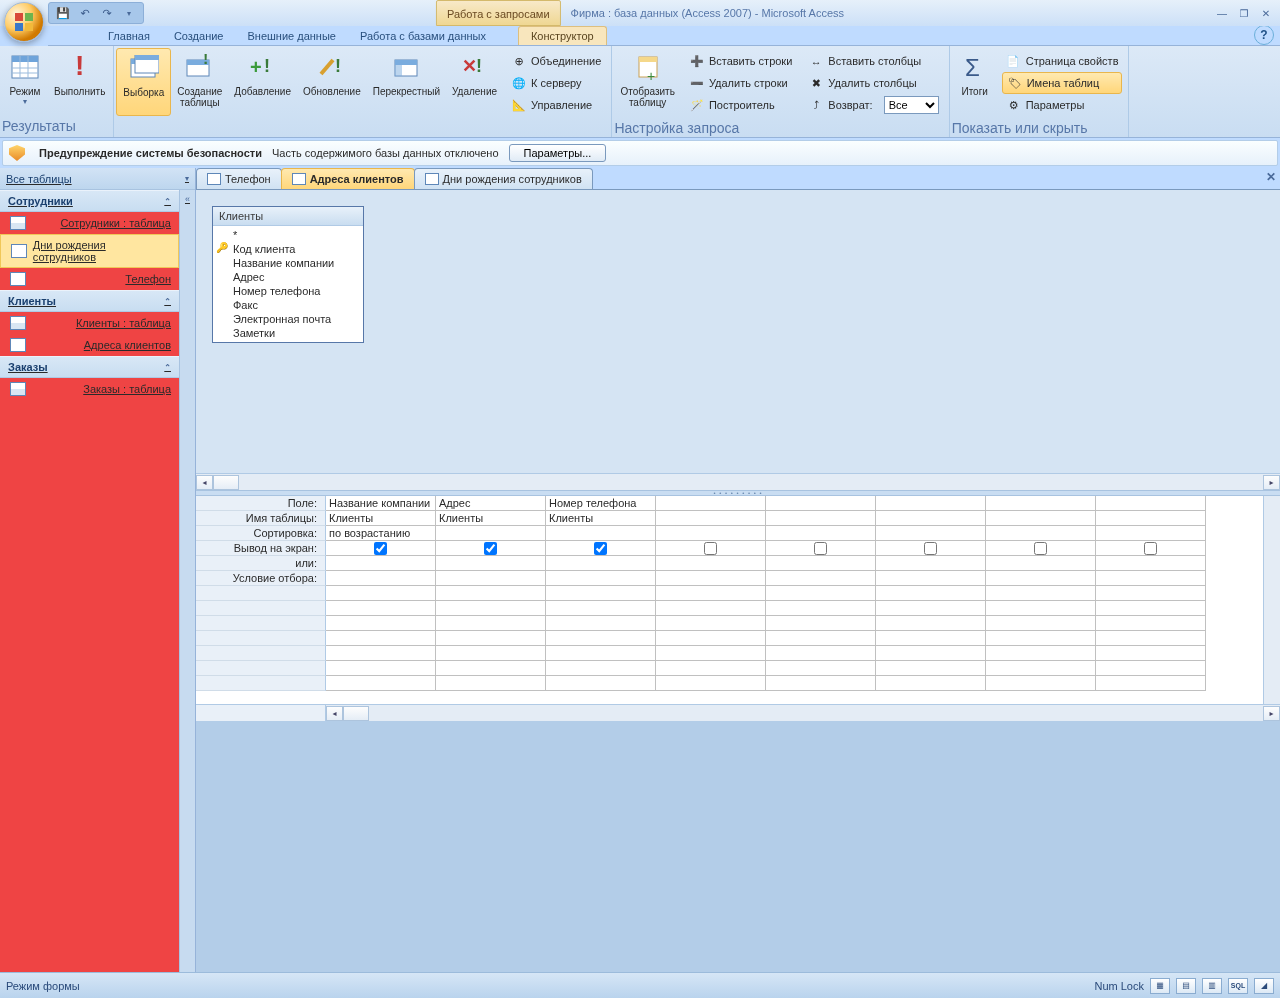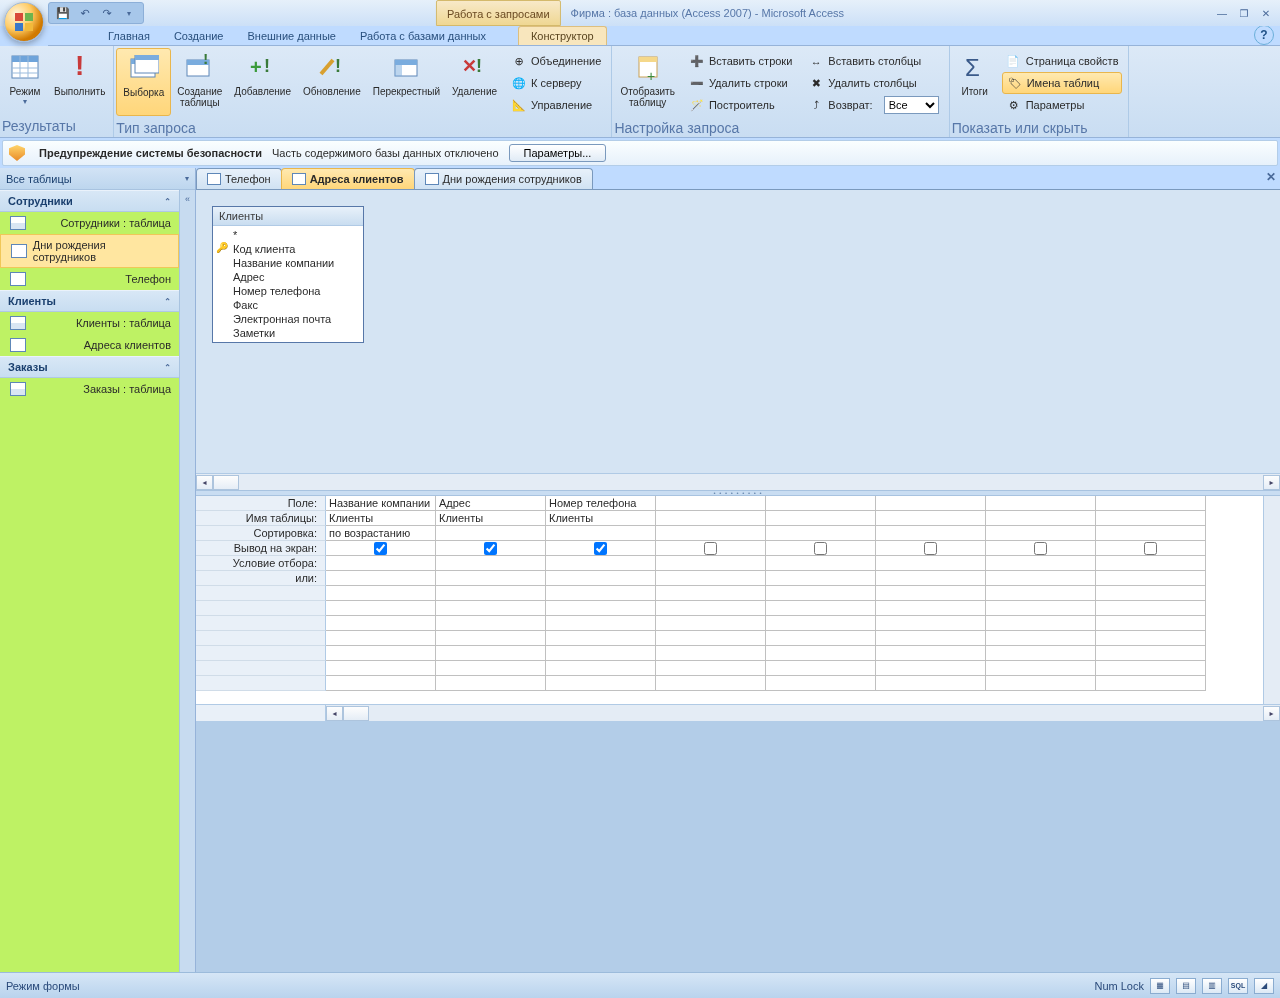--- a/index.html
+++ b/index.html
@@ -38,21 +38,21 @@
 select.r-select{font-size:11px;height:18px;border:1px solid #7a99bd;background:#fff;}
 
 
 .sec-warn { height: 26px; background: linear-gradient(#fafeff,#e7f1fb); border: 1px solid #b3cde8; margin: 2px; display: flex; align-items: center; padding: 0 6px; gap: 10px; border-radius:2px;}
 .sec-warn .shield{width:16px;height:16px;background:linear-gradient(#ffd56b,#e88a28);clip-path:polygon(50% 0,100% 20%,100% 60%,50% 100%,0 60%,0 20%);margin-right:4px;}
 .sec-warn .bold{font-weight:bold;color:#2a2a2a;}
 .sec-warn button{font-size:11px;padding:2px 14px;border:1px solid #7a99bd;background:linear-gradient(#fff,#e0ebf6);border-radius:3px;}
 
 
 .main { flex: 1; display: flex; min-height: 0; }
-.nav-pane { width: 196px; background: #bef264; border-right: 1px solid #96b3d9; display: flex; flex-direction: column; }
+.nav-pane { width: 196px; background: #ef4444; border-right: 1px solid #96b3d9; display: flex; flex-direction: column; text-decoration: underline; }
 .nav-header { height: 22px; background: linear-gradient(#d2e3f5,#bdd6ee); display: flex; align-items: center; padding: 0 6px; font-size: 11px; color: #1a3f6e; border-bottom:1px solid #a8c3e0;}
 .nav-collapse{width:16px;background:#c7dbf0;border-left:1px solid #a8c3e0;display:flex;align-items:flex-start;justify-content:center;font-size:9px;color:#4a6a9a;padding-top:4px;}
 .nav-body{flex:1;display:flex;}
 .nav-list{flex:1;overflow:auto;}
 .nav-group-hdr { background: linear-gradient(#d8e7f6,#c8ddf1); padding: 4px 8px; font-weight: bold; font-size: 11px; color: #1a3f6e; display:flex;justify-content:space-between;align-items:center;border-top:1px solid #eaf2fb;border-bottom:1px solid #afc9e4;}
 .nav-item { padding: 4px 8px 4px 10px; display: flex; align-items: center; gap: 6px; font-size: 11px; justify-content: space-between; }
 .nav-item.selected{background:#ffe6a0;border:1px solid #f0c758;}
 .nav-icon-table{width:16px;height:14px;border:1px solid #5e87b8;background:linear-gradient(#fff 50%,#d9e6f3 50%);}
 .nav-icon-query{width:16px;height:14px;border:1px solid #5e87b8;background:#fff;position:relative;}
 
@@ -228,21 +228,20 @@
         <div class="rbtn-sm">
             <span class="ico">🌐</span>
             <span>К серверу</span>
           </div>
         <div class="rbtn-sm">
             <span class="ico">📐</span>
             <span>Управление</span>
           </div>
       </div>
     </div>
-    <div class="rgroup-label">Тип запроса</div>
   </div>
 
   <div class="rgroup">
     <div class="rgroup-content">
       <div class="rbtn-big">
         <div class="ico">
             <svg width="30" height="30">
               <rect x="6" y="4" width="18" height="20" fill="#fff" stroke="#caa052"></rect>
               <rect x="6" y="4" width="18" height="5" fill="#f5d88a"></rect>
               <text x="14" y="28" font-size="14" fill="#3a8a3a">+</text>
@@ -461,32 +460,32 @@
               <input type="checkbox" style="">
             </div>
             <div class="dg-cell" style="justify-content: center;">
               <input type="checkbox" style="">
             </div>
             <div class="dg-cell" style="justify-content: center;">
               <input type="checkbox" style="">
             </div>
           </div>
           <div class="dg-row">
+            <div class="dg-label">или:</div>
+            <div class="dg-cell"></div>
+            <div class="dg-cell"></div>
+            <div class="dg-cell"></div>
+            <div class="dg-cell"></div>
+            <div class="dg-cell"></div>
+            <div class="dg-cell"></div>
+            <div class="dg-cell"></div>
+            <div class="dg-cell"></div>
+          </div>
+          <div class="dg-row">
             <div class="dg-label">Условие отбора:</div>
-            <div class="dg-cell"></div>
-            <div class="dg-cell"></div>
-            <div class="dg-cell"></div>
-            <div class="dg-cell"></div>
-            <div class="dg-cell"></div>
-            <div class="dg-cell"></div>
-            <div class="dg-cell"></div>
-            <div class="dg-cell"></div>
-          </div>
-          <div class="dg-row">
-            <div class="dg-label">или:</div>
             <div class="dg-cell"></div>
             <div class="dg-cell"></div>
             <div class="dg-cell"></div>
             <div class="dg-cell"></div>
             <div class="dg-cell"></div>
             <div class="dg-cell"></div>
             <div class="dg-cell"></div>
             <div class="dg-cell"></div>
           </div>
           <div class="dg-row">

